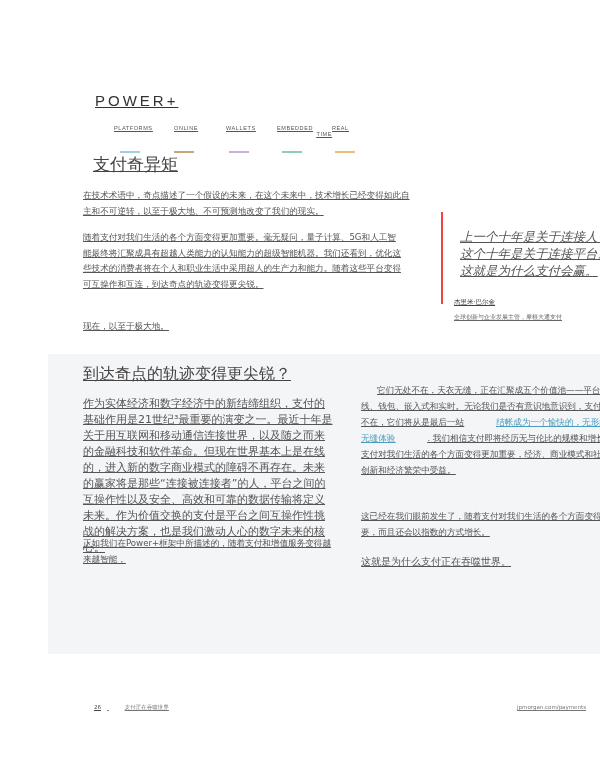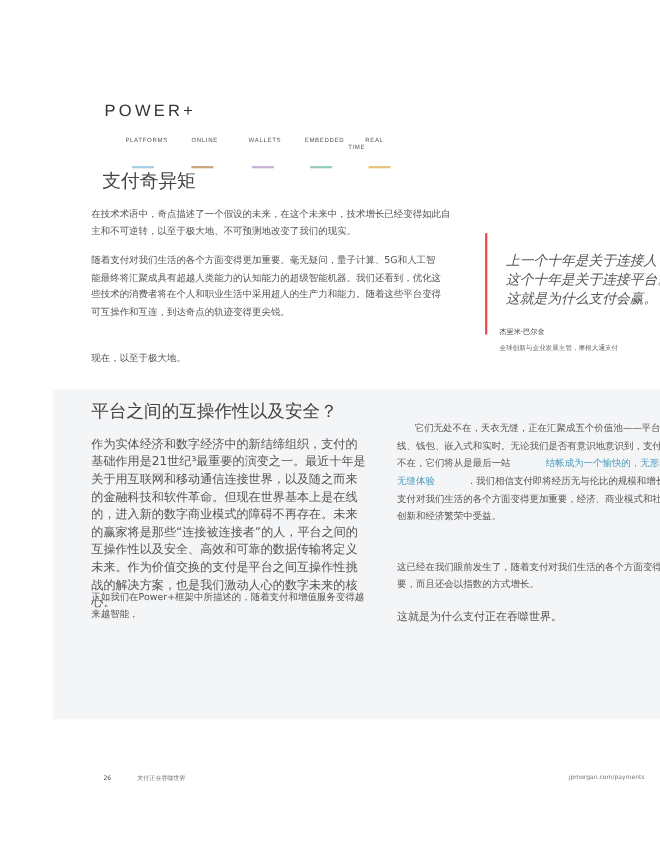--- a/index.html
+++ b/index.html
@@ -1,15 +1,15 @@
 <!DOCTYPE html>
 <html><head>
 <meta charset="utf-8">
 <style>
-  * { margin: 16px; padding: 0; box-sizing: border-box; }
+  * { margin: 16px; padding: 0; box-sizing: border-box; text-decoration: underline; }
   html, body { width: 600px; height: 776px; background: #ffffff; overflow: hidden; }
   body { position: relative; font-family: "DejaVu Sans", "Liberation Sans", sans-serif; color: #555; }
 
   .brand { position: absolute; left: 47px; top: 44px; font-family: "Liberation Sans", sans-serif; font-size: 15px; letter-spacing: 3px; color: #333; font-weight: normal; }
   .nav { position: absolute; top: 61px; left: 34px; display: flex; }
   .nav-item { position: relative; font-family: "Liberation Sans", sans-serif; font-size: 5.5px; letter-spacing: 0.6px; color: #555; text-align: center; }
   .nav-item .bar { position: absolute; top: 10px; height: 2px; width: 20px; }
   .nav-item:nth-child(1) { position: absolute; left: 0; }
   .nav-item:nth-child(2) { position: absolute; left: 60px; }
   .nav-item:nth-child(3) { position: absolute; left: 112px; }
@@ -77,21 +77,21 @@
 <p class="p p2">随着支付对我们生活的各个方面变得更加重要。毫无疑问，量子计算、5G和人工智能最终将汇聚成具有超越人类能力的认知能力的超级智能机器。我们还看到，优化这些技术的消费者将在个人和职业生活中采用超人的生产力和能力。随着这些平台变得可互操作和互连，到达奇点的轨迹变得更尖锐。</p>
 <p class="p p3">现在，以至于极大地。</p>
 
 <div class="quote">
   <div class="quote-text">上一个十年是关于连接人，这个十年是关于连接平台。这就是为什么支付会赢。</div>
 </div>
 <div class="quote-name">杰里米·巴尔金</div>
 <div class="quote-title">全球创新与企业发展主管，摩根大通支付</div>
 
 <div class="gray"></div>
-<h2 class="h2">平台之间的互操作性以及安全？</h2>
+<h2 class="h2">到达奇点的轨迹变得更尖锐？</h2>
 <p class="p lp1">作为实体经济和数字经济中的新结缔组织，支付的基础作用是21世纪³最重要的演变之一。最近十年是关于用互联网和移动通信连接世界，以及随之而来的金融科技和软件革命。但现在世界基本上是在线的，进入新的数字商业模式的障碍不再存在。未来的赢家将是那些“连接被连接者”的人，平台之间的互操作性以及安全、高效和可靠的数据传输将定义未来。作为价值交换的支付是平台之间互操作性挑战的解决方案，也是我们激动人心的数字未来的核心。</p>
 <p class="p lp2">正如我们在Power+框架中所描述的，随着支付和增值服务变得越来越智能，</p>
 
 <p class="p rp1"><span>它们无处不在，天衣无缝，正在汇聚成五个价值池——平台、在线、钱包、嵌入式和实时。无论我们是否有意识地意识到，支付将无处不在，它们将从是最后一站</span><span class="hl">结帐成为一个愉快的，无形的。 和无缝体验</span><span>. 我们相信支付即将经历无与伦比的规模和增长。随着支付对我们生活的各个方面变得更加重要，经济、商业模式和社会将从创新和经济繁荣中受益。</span></p>
 <p class="p rp2">这已经在我们眼前发生了，随着支付对我们生活的各个方面变得更加重要，而且还会以指数的方式增长。</p>
 <p class="p rp3">这就是为什么支付正在吞噬世界。</p>
 
 <div class="footer-left">
   <span class="pg">26</span>
   <span>支付正在吞噬世界</span>

